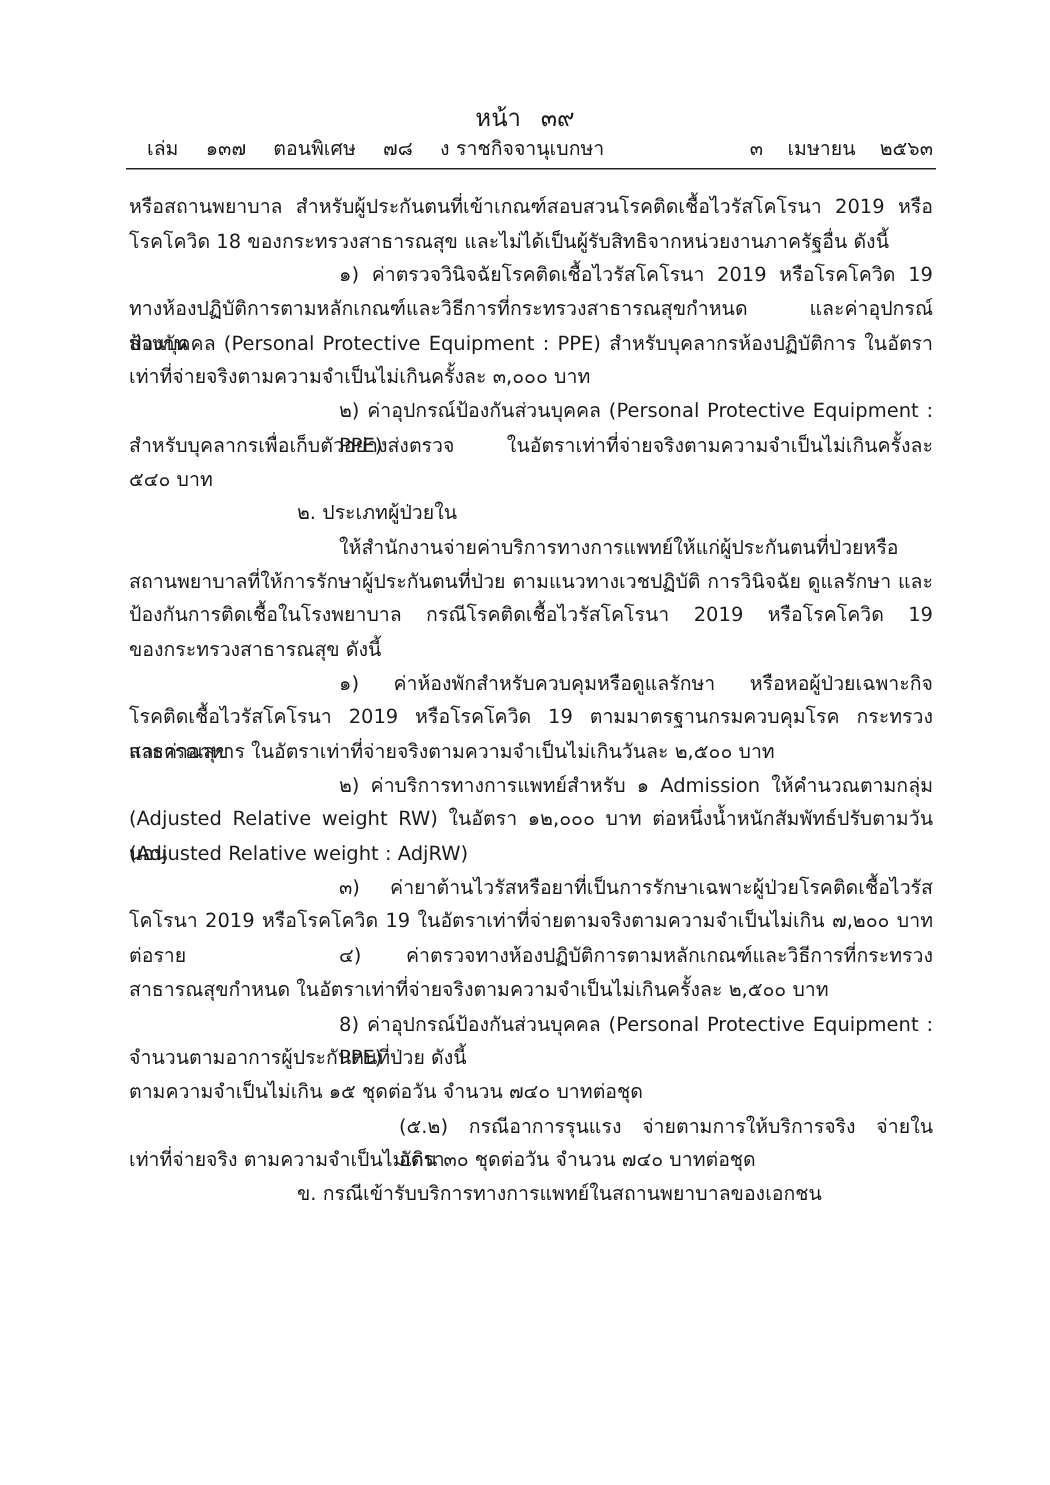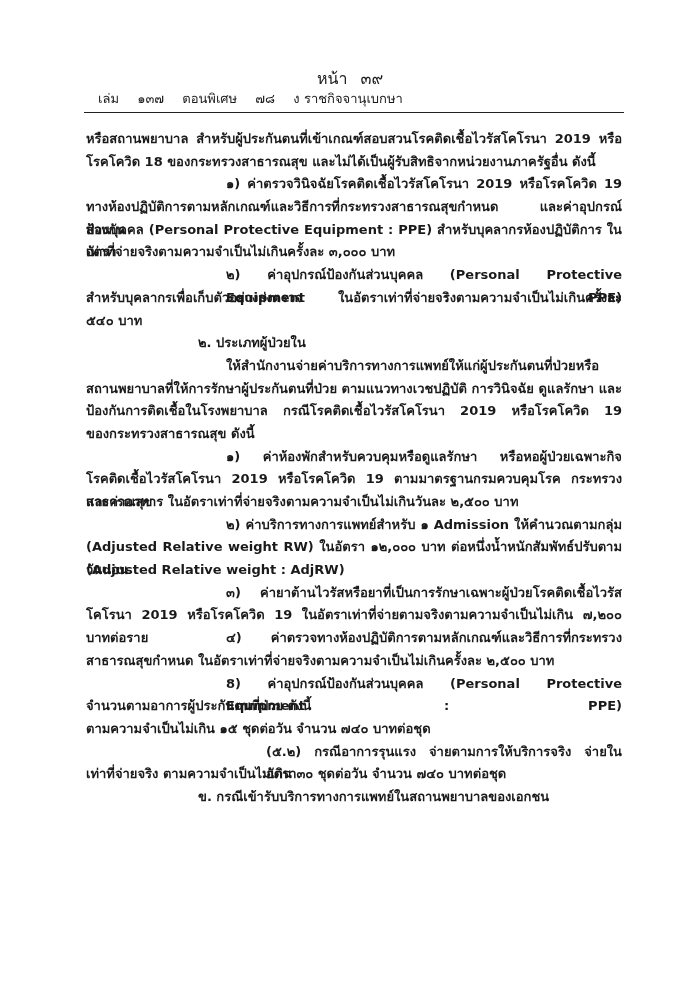--- a/index.html
+++ b/index.html
@@ -7,21 +7,21 @@
       font-family: "DejaVu Sans", "Liberation Sans", sans-serif; color:#1a1a1a; }
     .page-no { position:absolute; top:66px; left:0; width:700px; text-align:center; font-size:16px; }
     .page-no span { margin:0 4px; }
     .header-row { position:absolute; top:88px; left:86px; width:536px; height:20px; font-size:13px; }
     .header-row .left { position:absolute; left:12px; top:0; white-space:nowrap; }
     .header-row .left span { margin-right:14px; }
     .header-row .center { position:absolute; left:218px; top:0; white-space:nowrap; }
     .header-row .right { position:absolute; right:0; top:0; white-space:nowrap; }
     .header-row .right span { margin-left:12px; }
     .rule { position:absolute; top:112px; left:84px; width:540px; height:0; border-top:1.5px solid #222; }
-    .body { position:absolute; top:128px; left:86px; width:536px; font-size:13px; line-height:22.7px;font-weight:bold; }
+    .body { position:absolute; top:128px; left:86px; width:536px; font-size:13px; line-height:22.7px; }
     .line { white-space:nowrap; overflow:visible; height:22.7px; }
     .j { text-align:justify; text-align-last:justify; white-space:normal; }
     .ind1 { padding-left:112px; }
     .ind2 { padding-left:140px; }
     .ind3 { padding-left:180px; }
   </style>
 </head>
 <body>
 
 <div class="page-no">
@@ -31,20 +31,25 @@
 
 <div class="header-row">
   <div class="left">
     <span>เล่ม</span>
     <span>๑๓๗</span>
     <span>ตอนพิเศษ</span>
     <span>๗๘</span>
     <span>ง</span>
   </div>
   <div class="center">ราชกิจจานุเบกษา</div>
+  <div class="right">
+    <span>๓</span>
+    <span>เมษายน</span>
+    <span>๒๕๖๓</span>
+  </div>
 </div>
 
 <div class="rule"></div>
 
 <div class="body" id="doc-body">
     <div class="line j">หรือสถานพยาบาล สำหรับผู้ประกันตนที่เข้าเกณฑ์สอบสวนโรคติดเชื้อไวรัสโคโรนา 2019 หรือ</div>
     <div class="line">โรคโควิด 18 ของกระทรวงสาธารณสุข และไม่ได้เป็นผู้รับสิทธิจากหน่วยงานภาครัฐอื่น ดังนี้</div>
     <div class="line ind2 j">๑) ค่าตรวจวินิจฉัยโรคติดเชื้อไวรัสโคโรนา 2019 หรือโรคโควิด 19</div>
     <div class="line j">ทางห้องปฏิบัติการตามหลักเกณฑ์และวิธีการที่กระทรวงสาธารณสุขกำหนด และค่าอุปกรณ์ป้องกัน</div>
     <div class="line j">ส่วนบุคคล (Personal Protective Equipment : PPE) สำหรับบุคลากรห้องปฏิบัติการ ในอัตรา</div>

